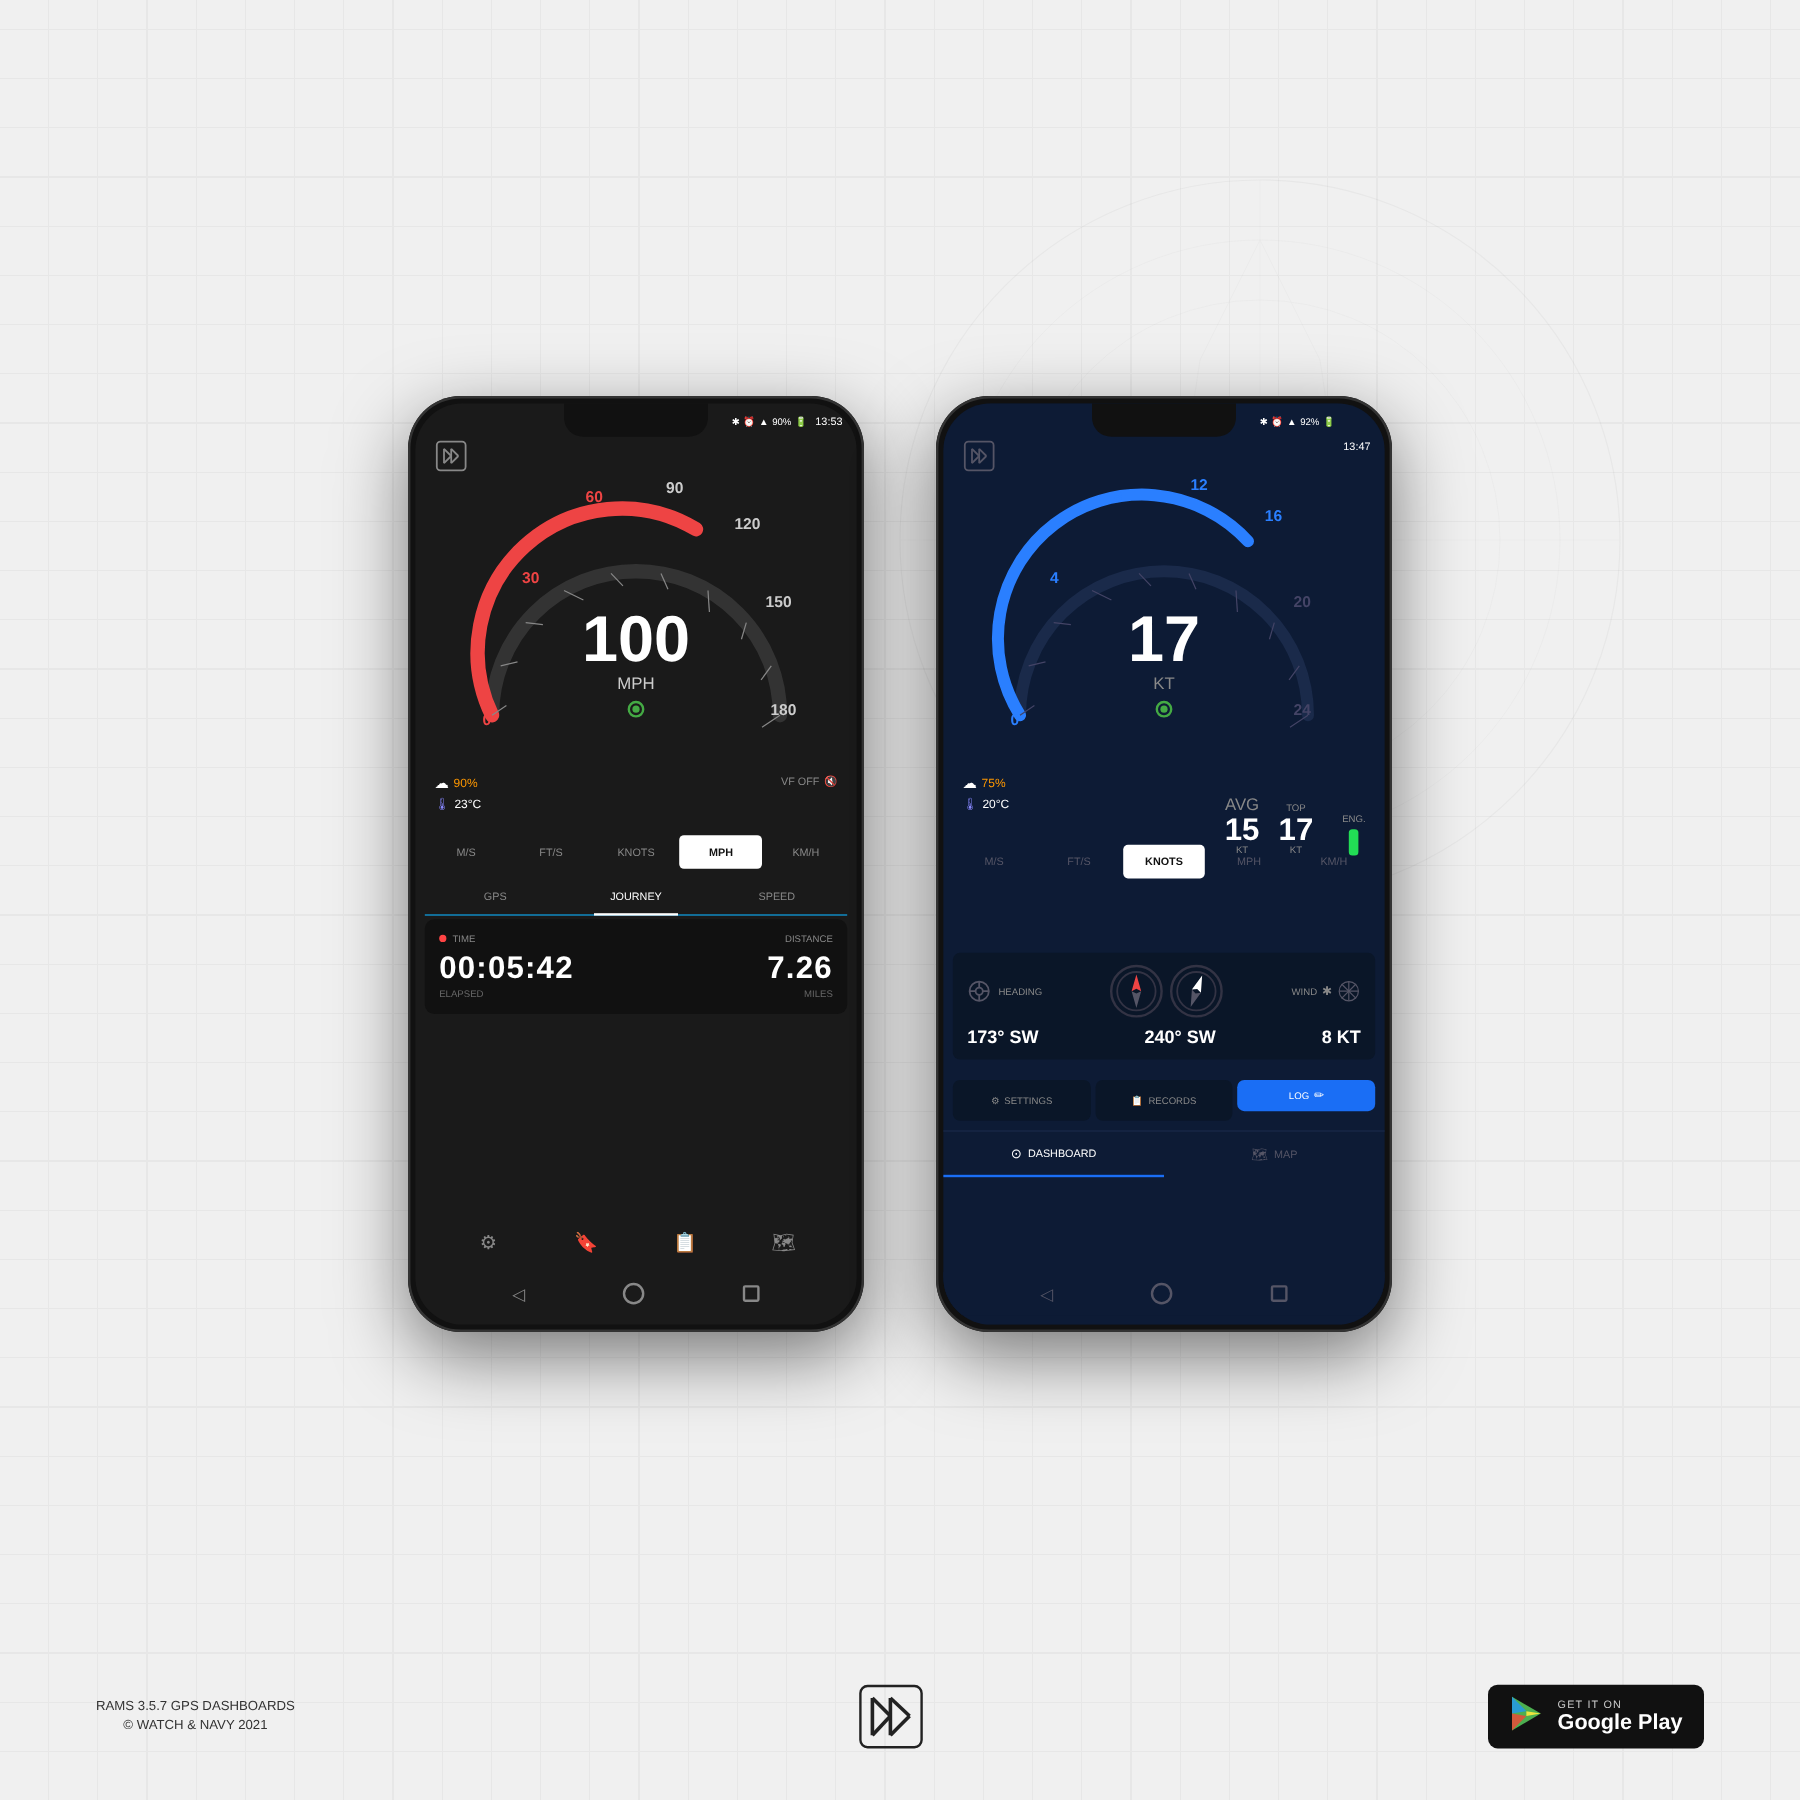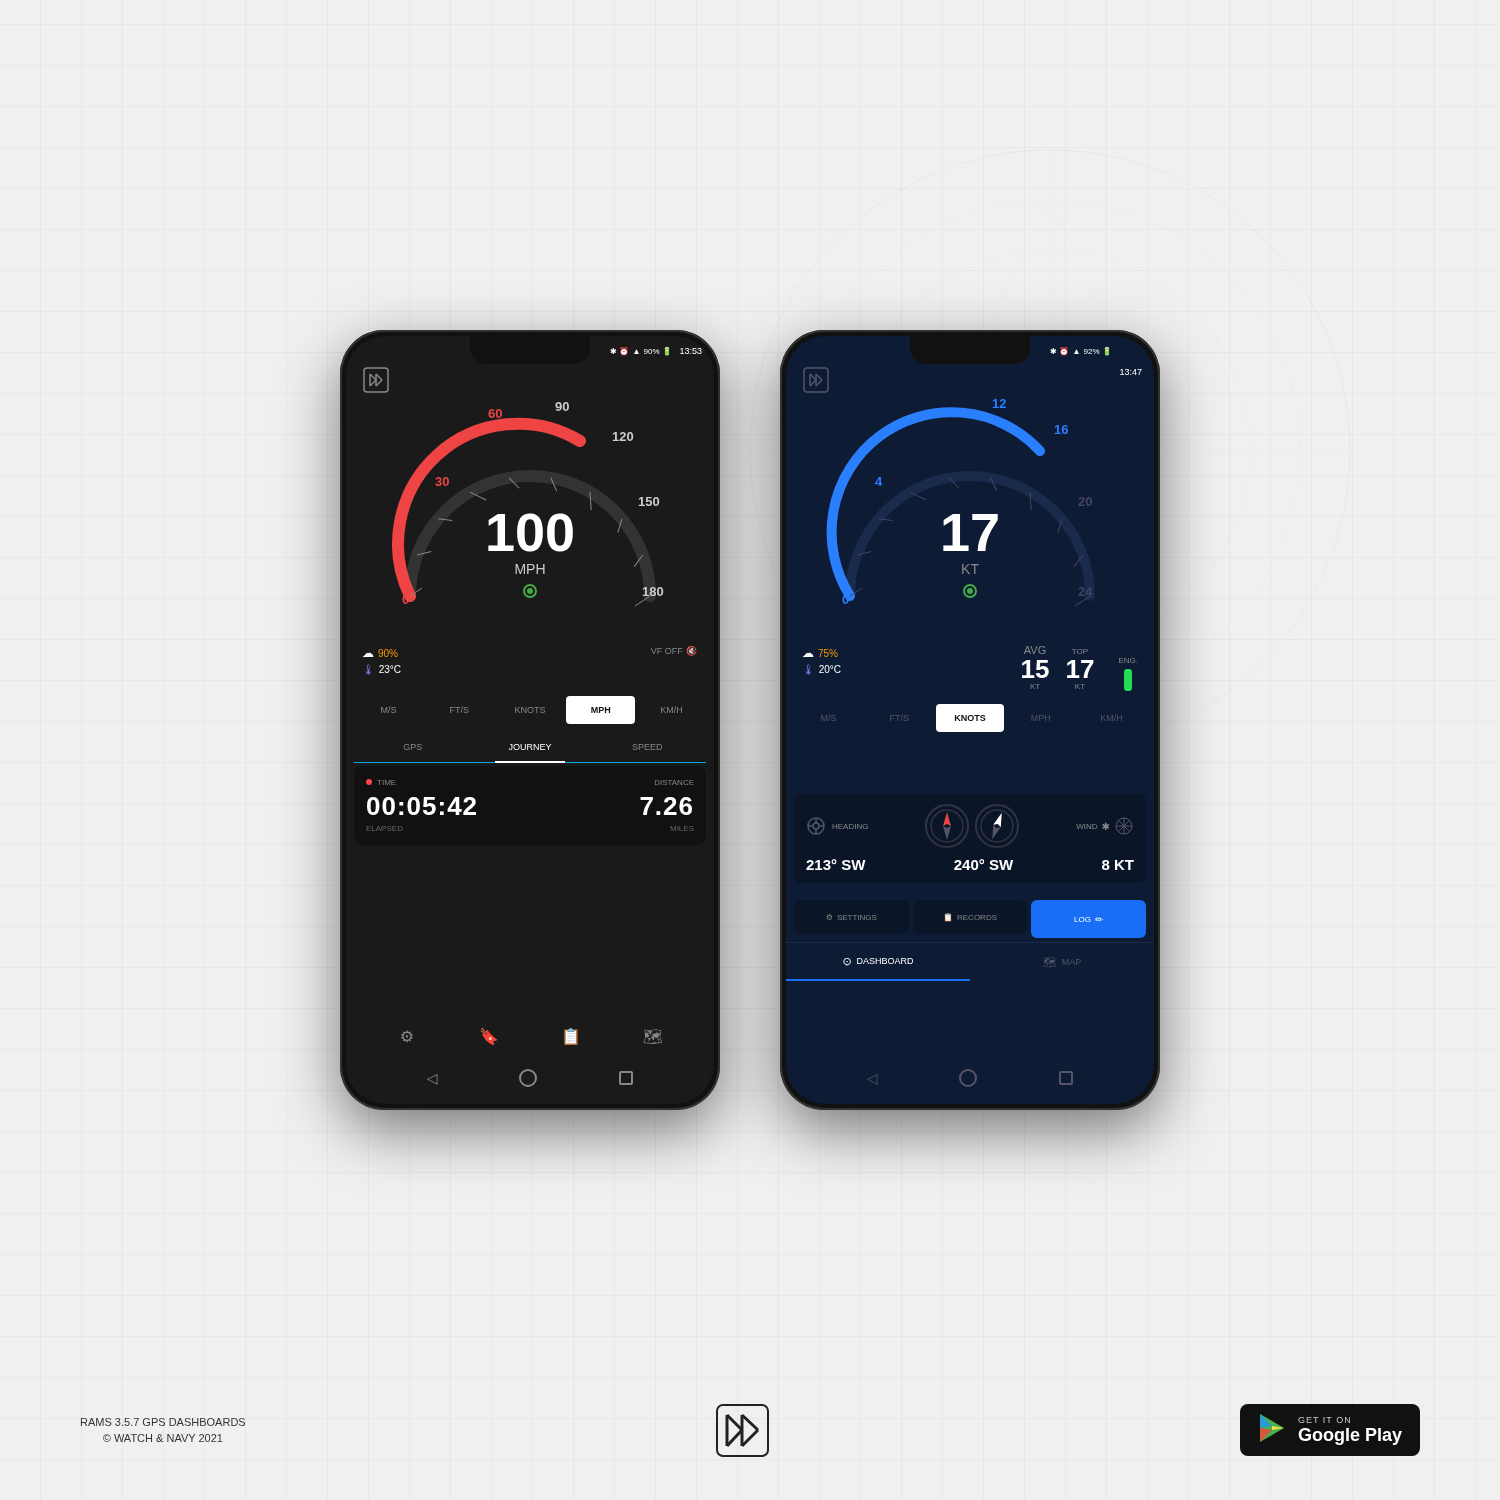--- a/index.html
+++ b/index.html
@@ -695,21 +695,21 @@
               <span style="color:#ff9800;">75%</span>
             </div>
             <div class="weather-row">
               <span style="color:#88f;font-size:10px;">🌡</span>
               <span>20°C</span>
             </div>
           </div>
 
           <div style="position:absolute;top:308px;right:16px;display:flex;gap:16px;align-items:flex-end;">
             <div style="text-align:center;">
-              <div style="font-size:11px;color:#888;text-transform:uppercase;">AVG</div>
+              <div style="font-size:14px;color:#888;text-transform:uppercase;margin-top:18px;">AVG</div>
               <div style="font-size:26px;color:#fff;font-weight:bold;line-height:1;">15</div>
               <div style="font-size:8px;color:#888;">KT</div>
             </div>
             <div style="text-align:center;">
               <div style="font-size:8px;color:#888;text-transform:uppercase;">TOP</div>
               <div style="font-size:26px;color:#fff;font-weight:bold;line-height:1;">17</div>
               <div style="font-size:8px;color:#888;">KT</div>
             </div>
             <div style="text-align:center;margin-left:8px;">
               <div style="font-size:8px;color:#888;">ENG.</div>
@@ -768,36 +768,36 @@
                   <circle cx="10" cy="10" r="8" fill="none" stroke="#556" stroke-width="1"></circle>
                   <line x1="10" y1="2" x2="10" y2="18" stroke="#556" stroke-width="1"></line>
                   <line x1="2" y1="10" x2="18" y2="10" stroke="#556" stroke-width="1"></line>
                   <line x1="4" y1="4" x2="16" y2="16" stroke="#556" stroke-width="1"></line>
                   <line x1="16" y1="4" x2="4" y2="16" stroke="#556" stroke-width="1"></line>
                 </svg>
               </div>
             </div>
 
             <div style="display:flex;justify-content:space-between;align-items:center;margin-top:8px;">
-              <span style="font-size:15px;color:#fff;font-weight:bold;">213° SW</span>
+              <span style="font-size:15px;color:#fff;font-weight:bold;">173° SW</span>
               <span style="font-size:15px;color:#fff;font-weight:bold;">240° SW</span>
               <span style="font-size:15px;color:#fff;font-weight:bold;">8 KT</span>
             </div>
           </div>
 
           <div style="position:absolute;top:564px;left:8px;right:8px;display:flex;gap:4px;">
             <div style="flex:1;height:34px;background:#0a1628;border-radius:6px;display:flex;align-items:center;justify-content:center;gap:4px;font-size:8px;color:#888;">
               <span>⚙</span>
               <span>SETTINGS</span>
             </div>
             <div style="flex:1;height:34px;background:#0a1628;border-radius:6px;display:flex;align-items:center;justify-content:center;gap:4px;font-size:8px;color:#888;">
               <span>📋</span>
               <span>RECORDS</span>
             </div>
-            <div style="flex:1;height:38px;background:#1a6ef5;border-radius:6px;display:flex;align-items:center;justify-content:center;gap:4px;font-size:8px;color:#fff;">
+            <div style="flex:1;height:26px;background:#1a6ef5;border-radius:6px;display:flex;align-items:center;justify-content:center;gap:4px;font-size:8px;color:#fff;">
               <span>LOG</span>
               <span style="font-size:10px;">✏</span>
             </div>
           </div>
 
           <div style="position:absolute;top:606px;left:0;right:0;border-top:1px solid #1a2a4a;display:flex;">
             <div style="flex:1;height:38px;display:flex;align-items:center;justify-content:center;gap:5px;font-size:9px;color:#fff;position:relative;border-bottom:2px solid #1a6ef5;">
               <span style="font-size:11px;">⊙</span>
               <span>DASHBOARD</span>
             </div>

